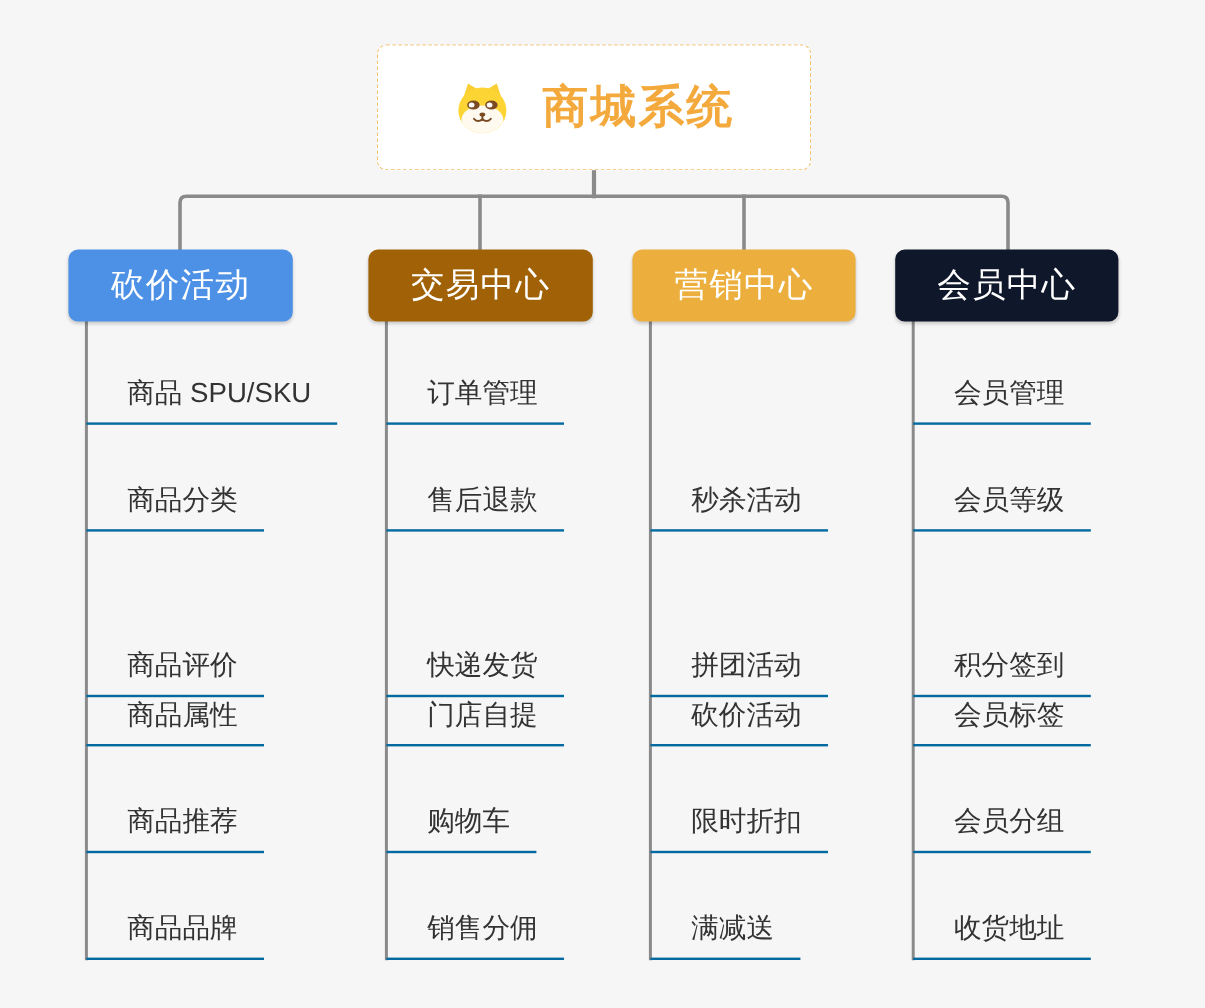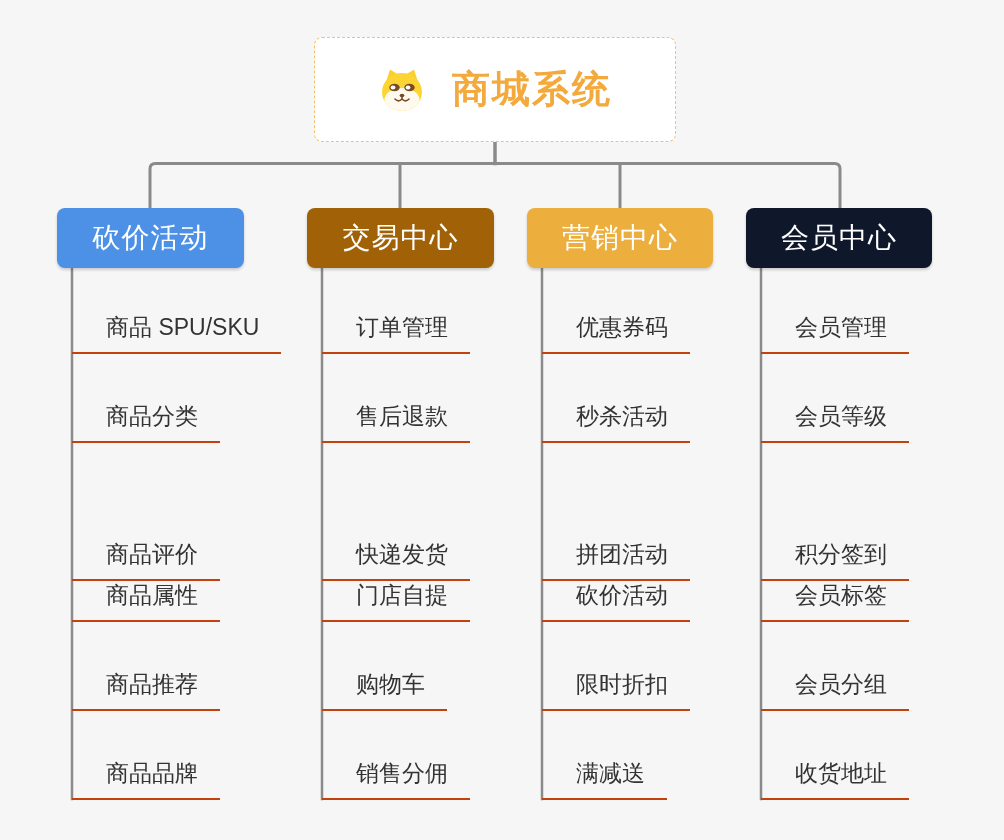--- a/index.html
+++ b/index.html
@@ -66,21 +66,21 @@
   .b1 { left: 307px; width: 187px; }
   .b2 { left: 527px; width: 186px; }
   .b3 { left: 746px; width: 186px; }
   
   .leaf {
     position: absolute;
     color: #333333;
     font-size: 23px;
     line-height: 36px;
     padding: 0 22px 7px 34px;
-    border-bottom: 2px solid #c2410c;
+    border-bottom: 2px solid #0369a1;
     white-space: nowrap;
     cursor: default;
   }
   .c0 { left: 72px; }
   .c1 { left: 322px; }
   .c2 { left: 542px; }
   .c3 { left: 761px; }
   .r0 { top: 309px; }
   .r1 { top: 398px; }
   .r2 { top: 488px; margin-top: 48px; }
@@ -143,21 +143,20 @@
   <div class="leaf c0 r4">商品推荐</div>
   <div class="leaf c0 r5">商品品牌</div>
 
   <div class="leaf c1 r0">订单管理</div>
   <div class="leaf c1 r1">售后退款</div>
   <div class="leaf c1 r2">快递发货</div>
   <div class="leaf c1 r3">门店自提</div>
   <div class="leaf c1 r4">购物车</div>
   <div class="leaf c1 r5">销售分佣</div>
 
-  <div class="leaf c2 r0">优惠券码</div>
   <div class="leaf c2 r1">秒杀活动</div>
   <div class="leaf c2 r2">拼团活动</div>
   <div class="leaf c2 r3">砍价活动</div>
   <div class="leaf c2 r4">限时折扣</div>
   <div class="leaf c2 r5">满减送</div>
 
   <div class="leaf c3 r0">会员管理</div>
   <div class="leaf c3 r1">会员等级</div>
   <div class="leaf c3 r2">积分签到</div>
   <div class="leaf c3 r3">会员标签</div>

